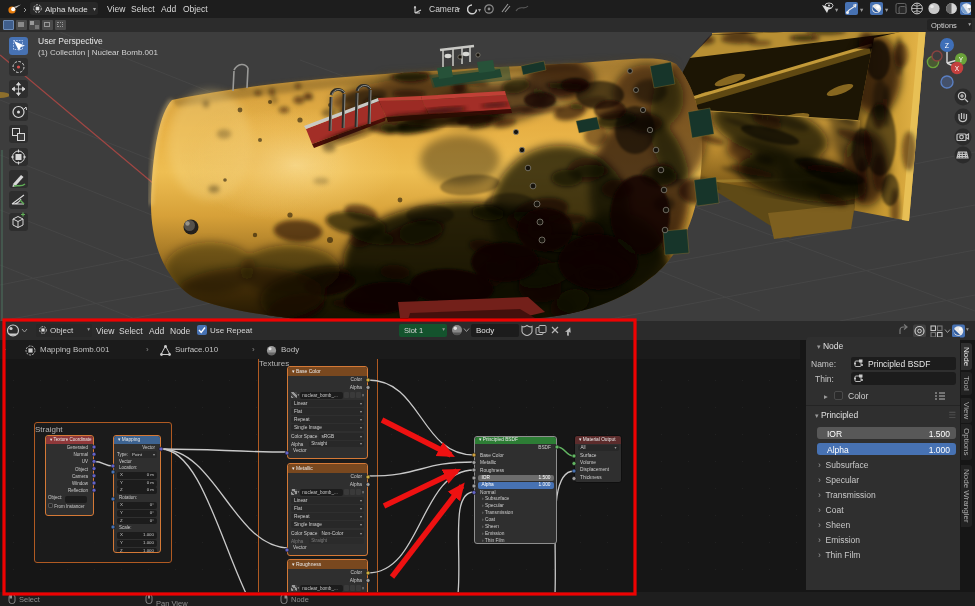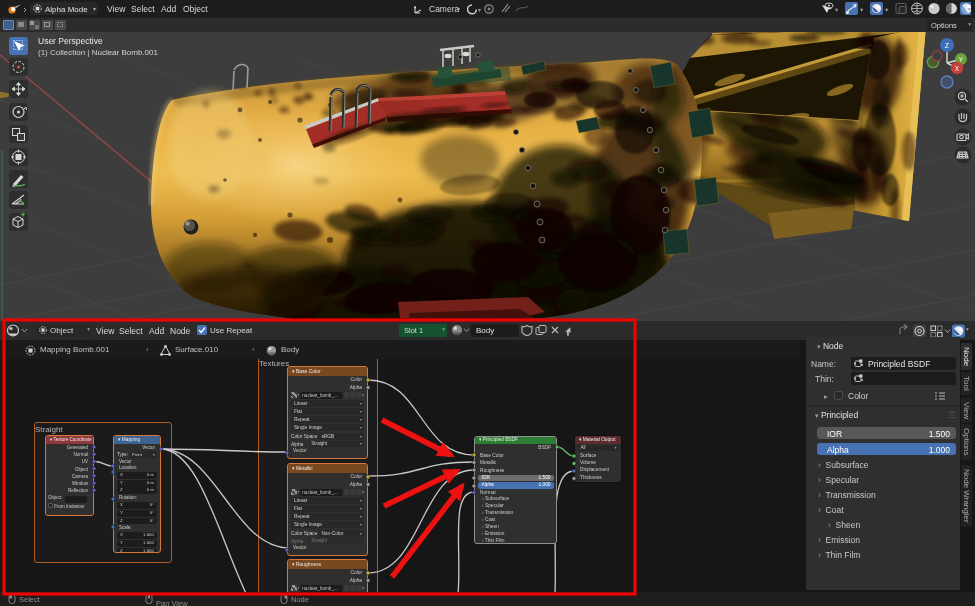--- a/index.html
+++ b/index.html
@@ -910,21 +910,21 @@
         <span class="abs" style="right:6px;top:1.5px;">1.500</span>
     </div>
     <div class="abs" style="left:11px;top:106px;width:139px;height:11.5px;background:#4772b3;border-radius:3px;color:#fff;">
       <span class="abs" style="left:10px;top:1.5px;">Alpha</span>
         <span class="abs" style="right:6px;top:1.5px;">1.000</span>
     </div>
     <div class="abs" style="left:12px;top:123px;width:140px;color:#c9c9c9;"><span style="color:#999;">›</span>&nbsp; Subsurface</div>
     <div class="abs" style="left:12px;top:138px;width:140px;color:#c9c9c9;"><span style="color:#999;">›</span>&nbsp; Specular</div>
     <div class="abs" style="left:12px;top:153px;width:140px;color:#c9c9c9;"><span style="color:#999;">›</span>&nbsp; Transmission</div>
     <div class="abs" style="left:12px;top:168px;width:140px;color:#c9c9c9;"><span style="color:#999;">›</span>&nbsp; Coat</div>
-    <div class="abs" style="left:12px;top:183px;width:140px;color:#c9c9c9;margin-left:10px;"><span style="color:#999;">›</span>&nbsp; Sheen</div>
+    <div class="abs" style="left:12px;top:183px;width:140px;color:#c9c9c9;"><span style="color:#999;">›</span>&nbsp; Sheen</div>
     <div class="abs" style="left:12px;top:198px;width:140px;color:#c9c9c9;"><span style="color:#999;">›</span>&nbsp; Emission</div>
     <div class="abs" style="left:12px;top:213px;width:140px;color:#c9c9c9;"><span style="color:#999;">›</span>&nbsp; Thin Film</div>
   </div>
   <div id="tabs">
     <div class="vtab" style="top:3px;background:#2f2f2f;color:#e8e8e8;">Node</div>
     <div class="vtab" style="top:32px;">Tool</div>
     <div class="vtab" style="top:58px;">View</div>
     <div class="vtab" style="top:84px;">Options</div>
     <div class="vtab" style="top:125px;">Node Wrangler</div>
   </div>

